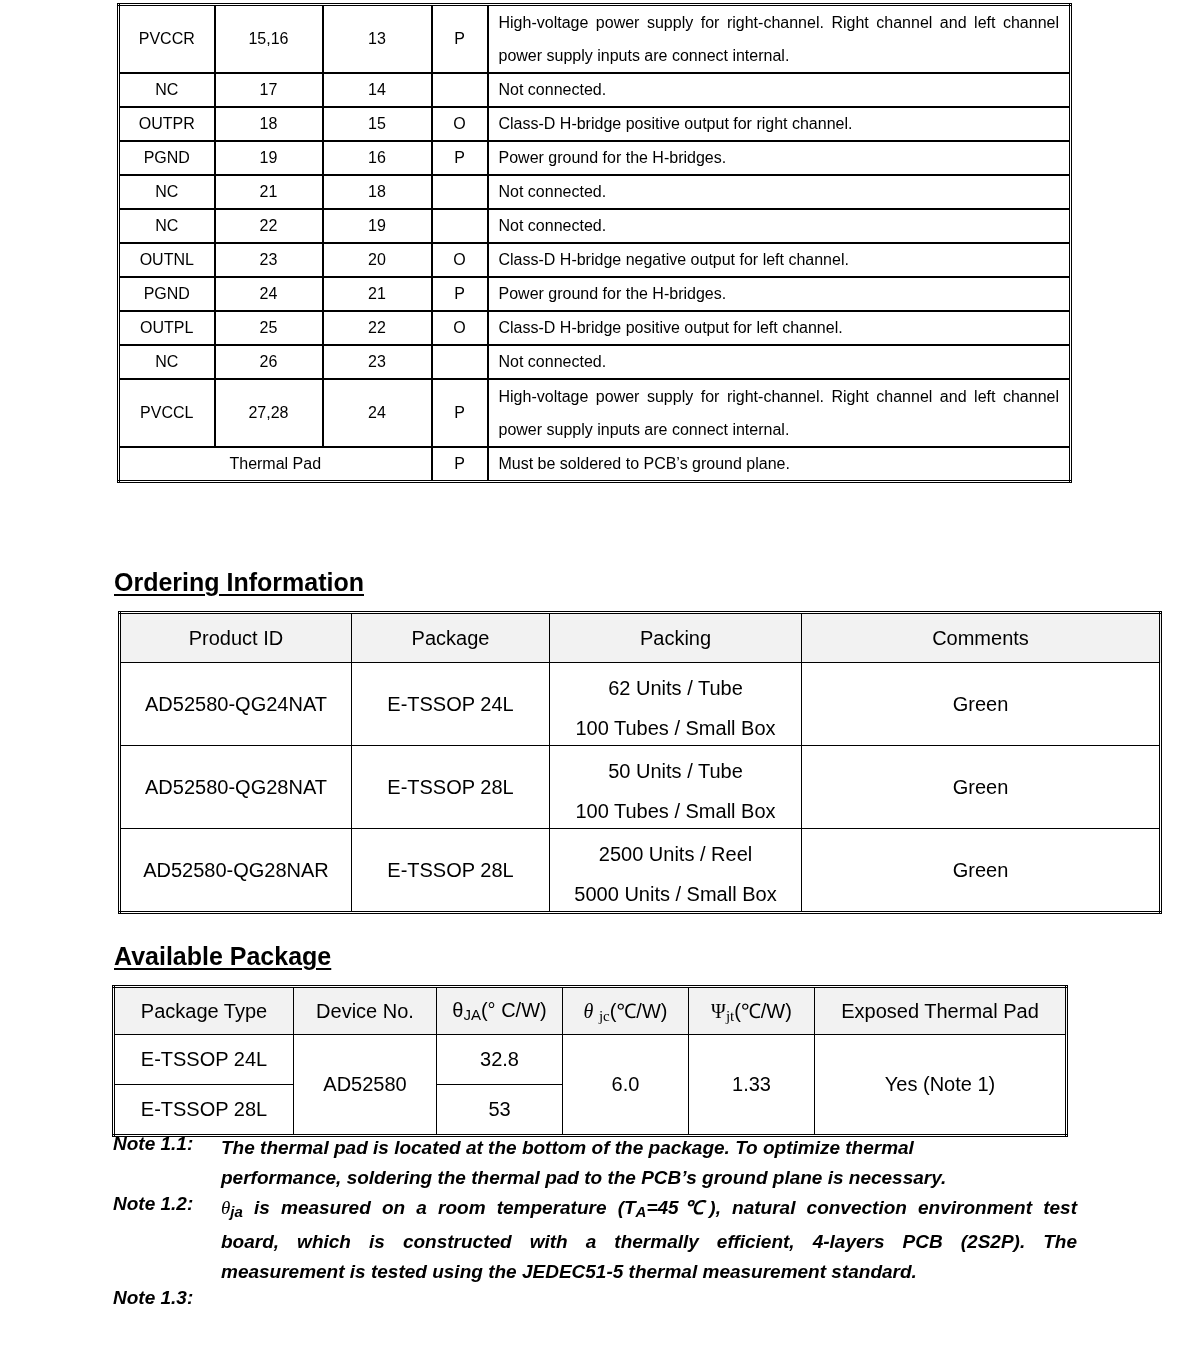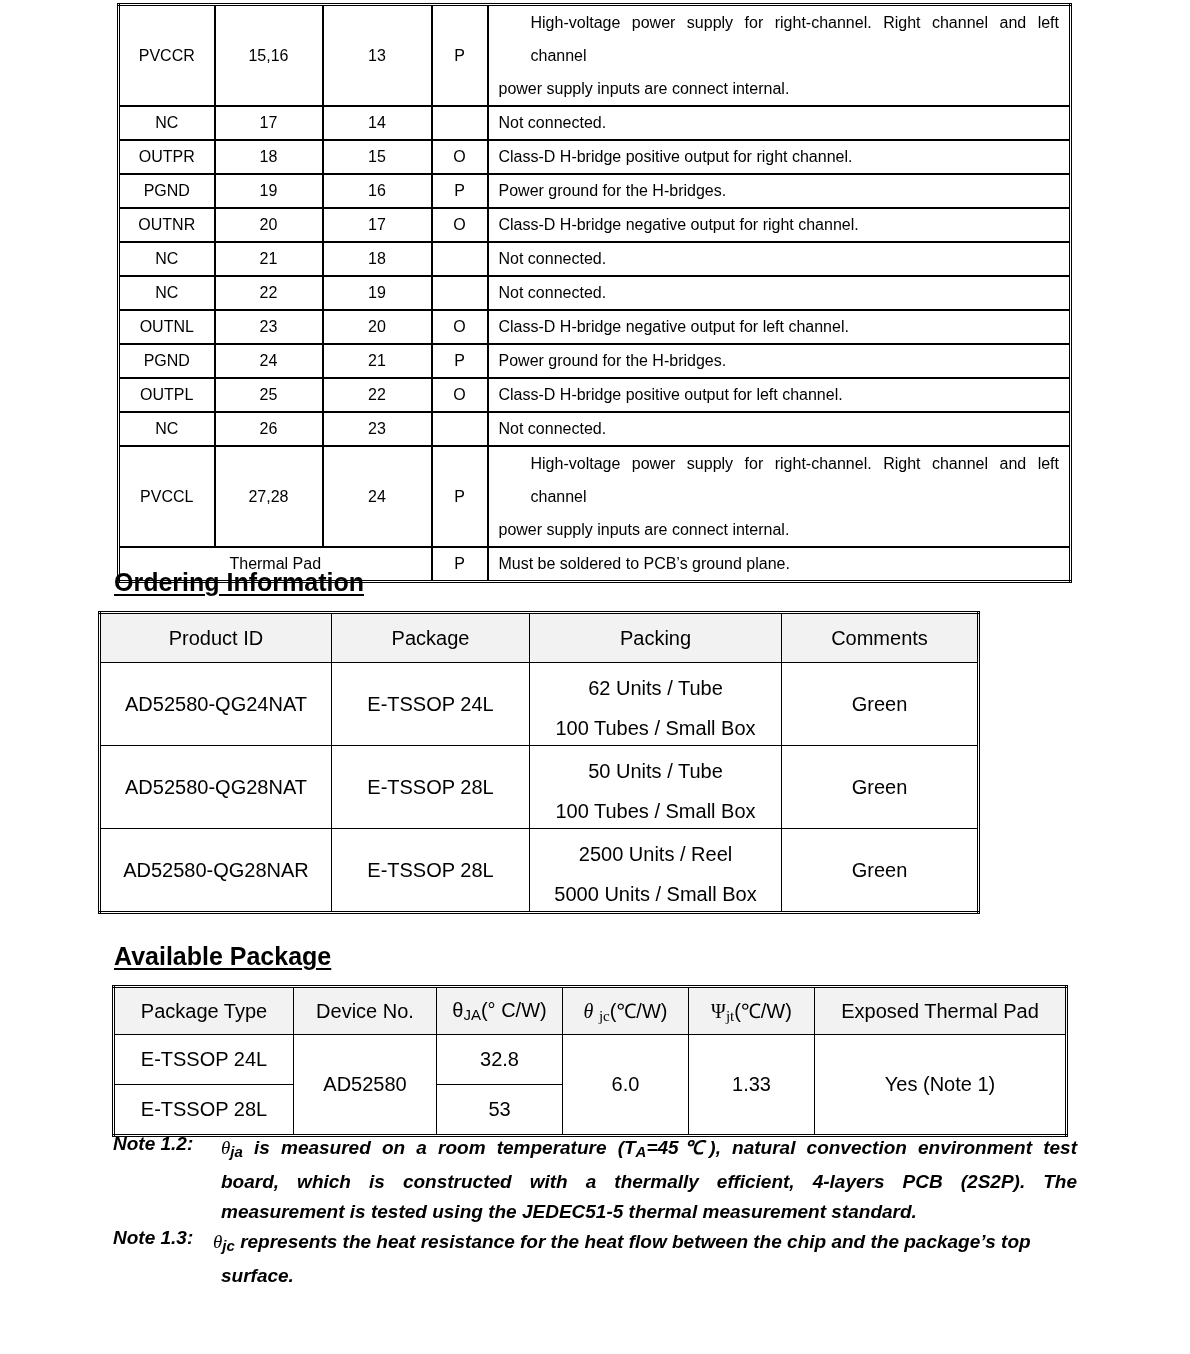--- a/index.html
+++ b/index.html
@@ -7,27 +7,27 @@
          font-family: "Liberation Sans", sans-serif; color: #000; }
 
   
   #pin-table { position: absolute; left: 117px; top: 3px; width: 955px;
                border-collapse: collapse; border: 3px double #000; }
   #pin-table td { border: 2px solid #000; font-size: 16px; padding: 0; height: 32px; }
   #pin-table td.c { text-align: center; }
   #pin-table td.desc { padding-left: 10px; padding-right: 10px; text-align: justify; text-align-last: left; }
   #pin-table tr.tall td { height: 64px; }
   #pin-table td.desc .ln { display: block; line-height: 33px; }
-  #pin-table td.desc .jl { text-align: justify; text-align-last: justify; margin-left: 32px; }
+  #pin-table td.desc .jl { text-align: justify; text-align-last: justify; }
 
   h2.section { position: absolute; margin: 1px; font-size: 25px; font-weight: bold;
                text-decoration: underline; text-decoration-thickness: 2px; text-underline-offset: 3px; }
 
   
-  #order-table { position: absolute; left: 98px; top: 611px; width: 882px;
+  #order-table { position: absolute; left: 118px; top: 611px; width: 1044px;
                  border-collapse: collapse; border: 3px double #000; }
   #order-table th { background: #f2f2f2; font-weight: normal; font-size: 20px;
                     height: 46px; border: 1px solid #000; }
   #order-table td { border: 1px solid #000; font-size: 20px; text-align: center; height: 80px; }
   #order-table td .pk { display: block; line-height: 32px; margin-top: 8px; }
 
   
   #pkg-table { position: absolute; left: 112px; top: 985px; width: 956px;
                border-collapse: collapse; border: 3px double #000; }
   #pkg-table th { background: #f2f2f2; font-weight: normal; font-size: 20px;
@@ -82,27 +82,20 @@
       <td class="desc">Class-D H-bridge positive output for right channel.</td>
     </tr>
     <tr>
       <td class="c">PGND</td>
       <td class="c">19</td>
       <td class="c">16</td>
       <td class="c">P</td>
       <td class="desc">Power ground for the H-bridges.</td>
     </tr>
     <tr>
-      <td class="c">OUTNR</td>
-      <td class="c">20</td>
-      <td class="c">17</td>
-      <td class="c">O</td>
-      <td class="desc">Class-D H-bridge negative output for right channel.</td>
-    </tr>
-    <tr>
       <td class="c">NC</td>
       <td class="c">21</td>
       <td class="c">18</td>
       <td class="c"></td>
       <td class="desc">Not connected.</td>
     </tr>
     <tr>
       <td class="c">NC</td>
       <td class="c">22</td>
       <td class="c">19</td>
@@ -235,27 +228,30 @@
     </tr>
     <tr>
       <td>E-TSSOP 28L</td>
       <td>53</td>
     </tr>
   </tbody>
 </table>
 
 <div id="notes">
   <div class="note">
+    <span class="note-label">Note 1.1:</span>
+    <div class="note-body">
+      <span class="cont">The thermal pad is located at the bottom of the package. To optimize thermal</span>
+      <span class="cont">performance, soldering the thermal pad to the PCB’s ground plane is necessary.</span>
+    </div>
+  </div>
+  <div class="note">
     <span class="note-label">Note 1.2:</span>
     <div class="note-body" style="text-align-last: left;">
       <span class="cont" style="text-align: justify; text-align-last: justify;"><span class="serif-i" style="font-weight:normal;">θ</span><sub>ja</sub> <span>is measured on a room temperature (T</span><sub>A</sub><span>=45℃), natural convection environment test</span></span>
       <span class="cont" style="text-align: justify; text-align-last: justify;">board, which is constructed with a thermally efficient, 4-layers PCB (2S2P). The</span>
       <span class="cont">measurement is tested using the JEDEC51-5 thermal measurement standard.</span>
     </div>
   </div>
   <div class="note">
     <span class="note-label">Note 1.3:</span>
-    <div class="note-body">
-      <span class="cont" style="margin-left:-8px;"><span class="serif-i" style="font-weight:normal;">θ</span><sub>jc</sub> <span>represents the heat resistance for the heat flow between the chip and the package’s top</span></span>
-      <span class="cont">surface.</span>
-    </div>
   </div>
 </div>
 
 </body></html>

